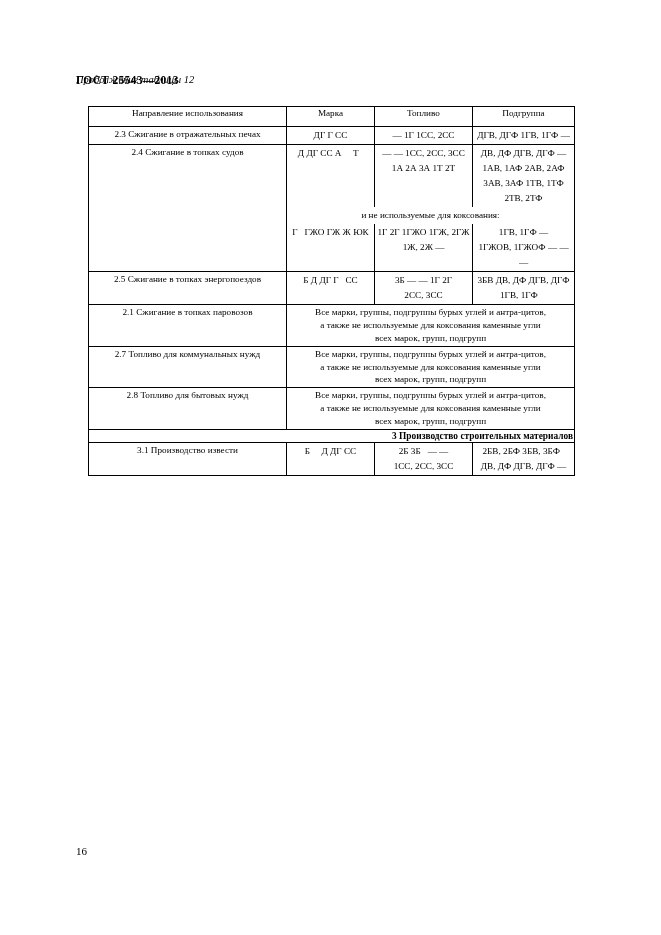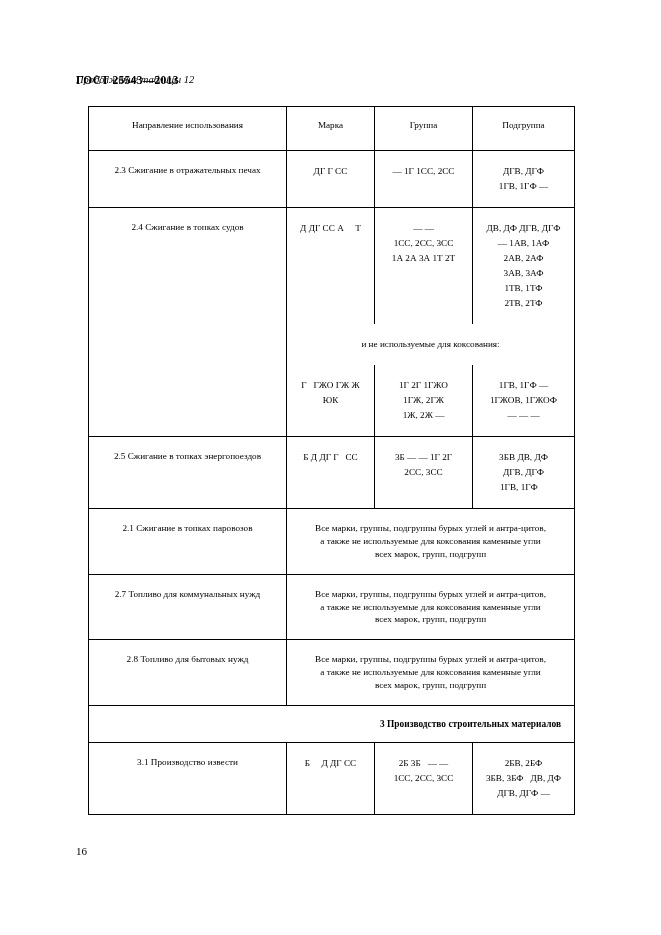--- a/index.html
+++ b/index.html
@@ -42,21 +42,21 @@
     top: 106px;
     left: 88px;
     width: 486px;
     border-collapse: collapse;
     table-layout: fixed;
     font-size: 9.2px;
   }
   table.main td, table.main th {
     border: 1px solid #000000;
     vertical-align: top;
-    padding: 13px;
+    padding: 1px;
   }
   .colg-dir { width: 198px; }
   .colg-mark { width: 88px; }
   .colg-group { width: 98px; }
   .colg-sub { width: 102px; }
 
   thead th {
     text-align: center;
     font-weight: normal;
     font-size: 9.2px;
@@ -122,21 +122,21 @@
     <colgroup>
       <col class="colg-dir">
       <col class="colg-mark">
       <col class="colg-group">
       <col class="colg-sub">
     </colgroup>
     <thead>
       <tr>
         <th>Направление использования</th>
         <th>Марка</th>
-        <th>Группа</th>
+        <th>Топливо</th>
         <th>Подгруппа</th>
       </tr>
     </thead>
     <tbody>
 
       <tr>
         <td class="dir-cell">2.3 Сжигание в отражательных печах</td>
         <td class="center-cell">
           <span class="rowline">ДГ</span>
           <span class="rowline">Г</span>

